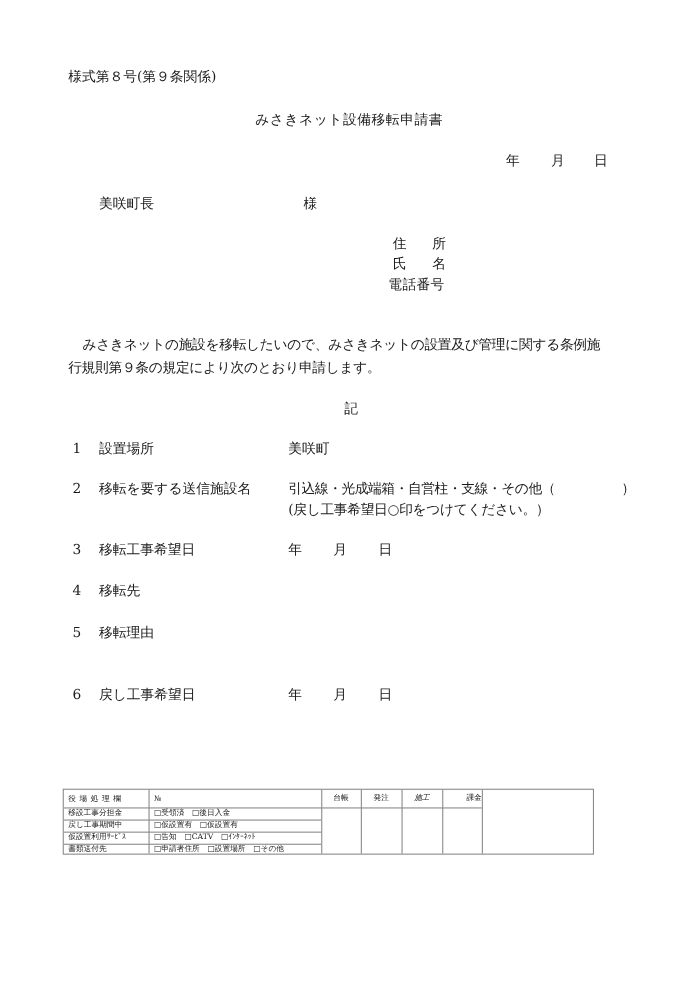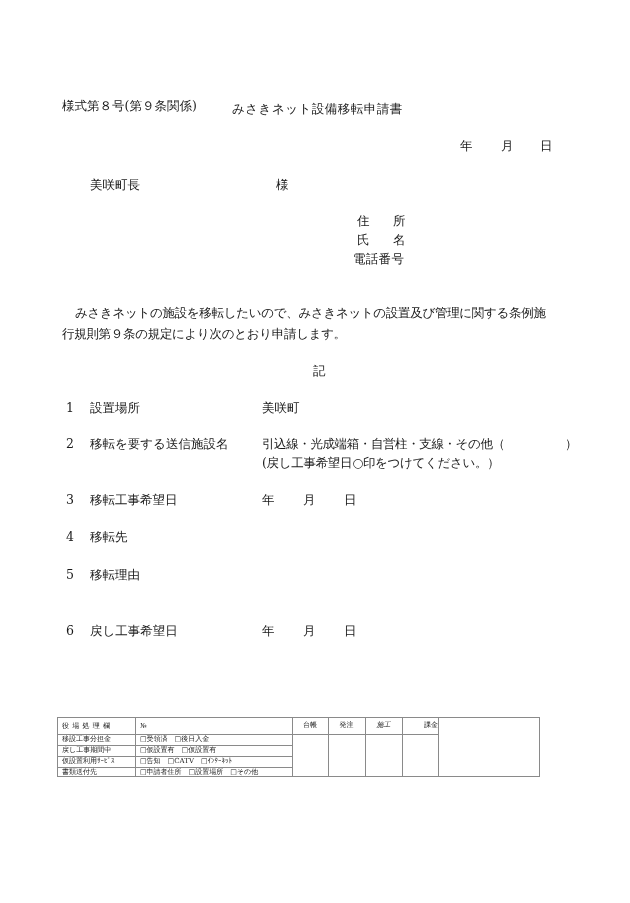--- a/index.html
+++ b/index.html
@@ -18,21 +18,21 @@
     font-size: 7px; line-height: 9px;
   }
   .office .vline { position: absolute; top: 0; bottom: 0; width: 0; border-left: 1px solid #8a8a8a; }
   .office .hline { position: absolute; height: 0; border-top: 1px solid #8a8a8a; }
   .office .cell { position: absolute; white-space: nowrap; }
   .office .hdr { text-align: center; }
 </style>
 </head>
 <body>
 
-<div class="abs t13" style="left:62px; top:63px;margin-top:36px;">様式第８号(第９条関係)</div>
+<div class="abs t13" style="left:62px; top:63px;">様式第８号(第９条関係)</div>
 <div class="abs t13" style="left:232px; top:102px; letter-spacing:0.5px;">みさきネット設備移転申請書</div>
 
 <div>
   <span class="abs t13" style="left:460px; top:139px;">年</span>
   <span class="abs t13" style="left:501px; top:139px;">月</span>
   <span class="abs t13" style="left:540px; top:139px;">日</span>
 </div>
 
 <div>
   <span class="abs t13" style="left:90px; top:178px;">美咲町長</span>

